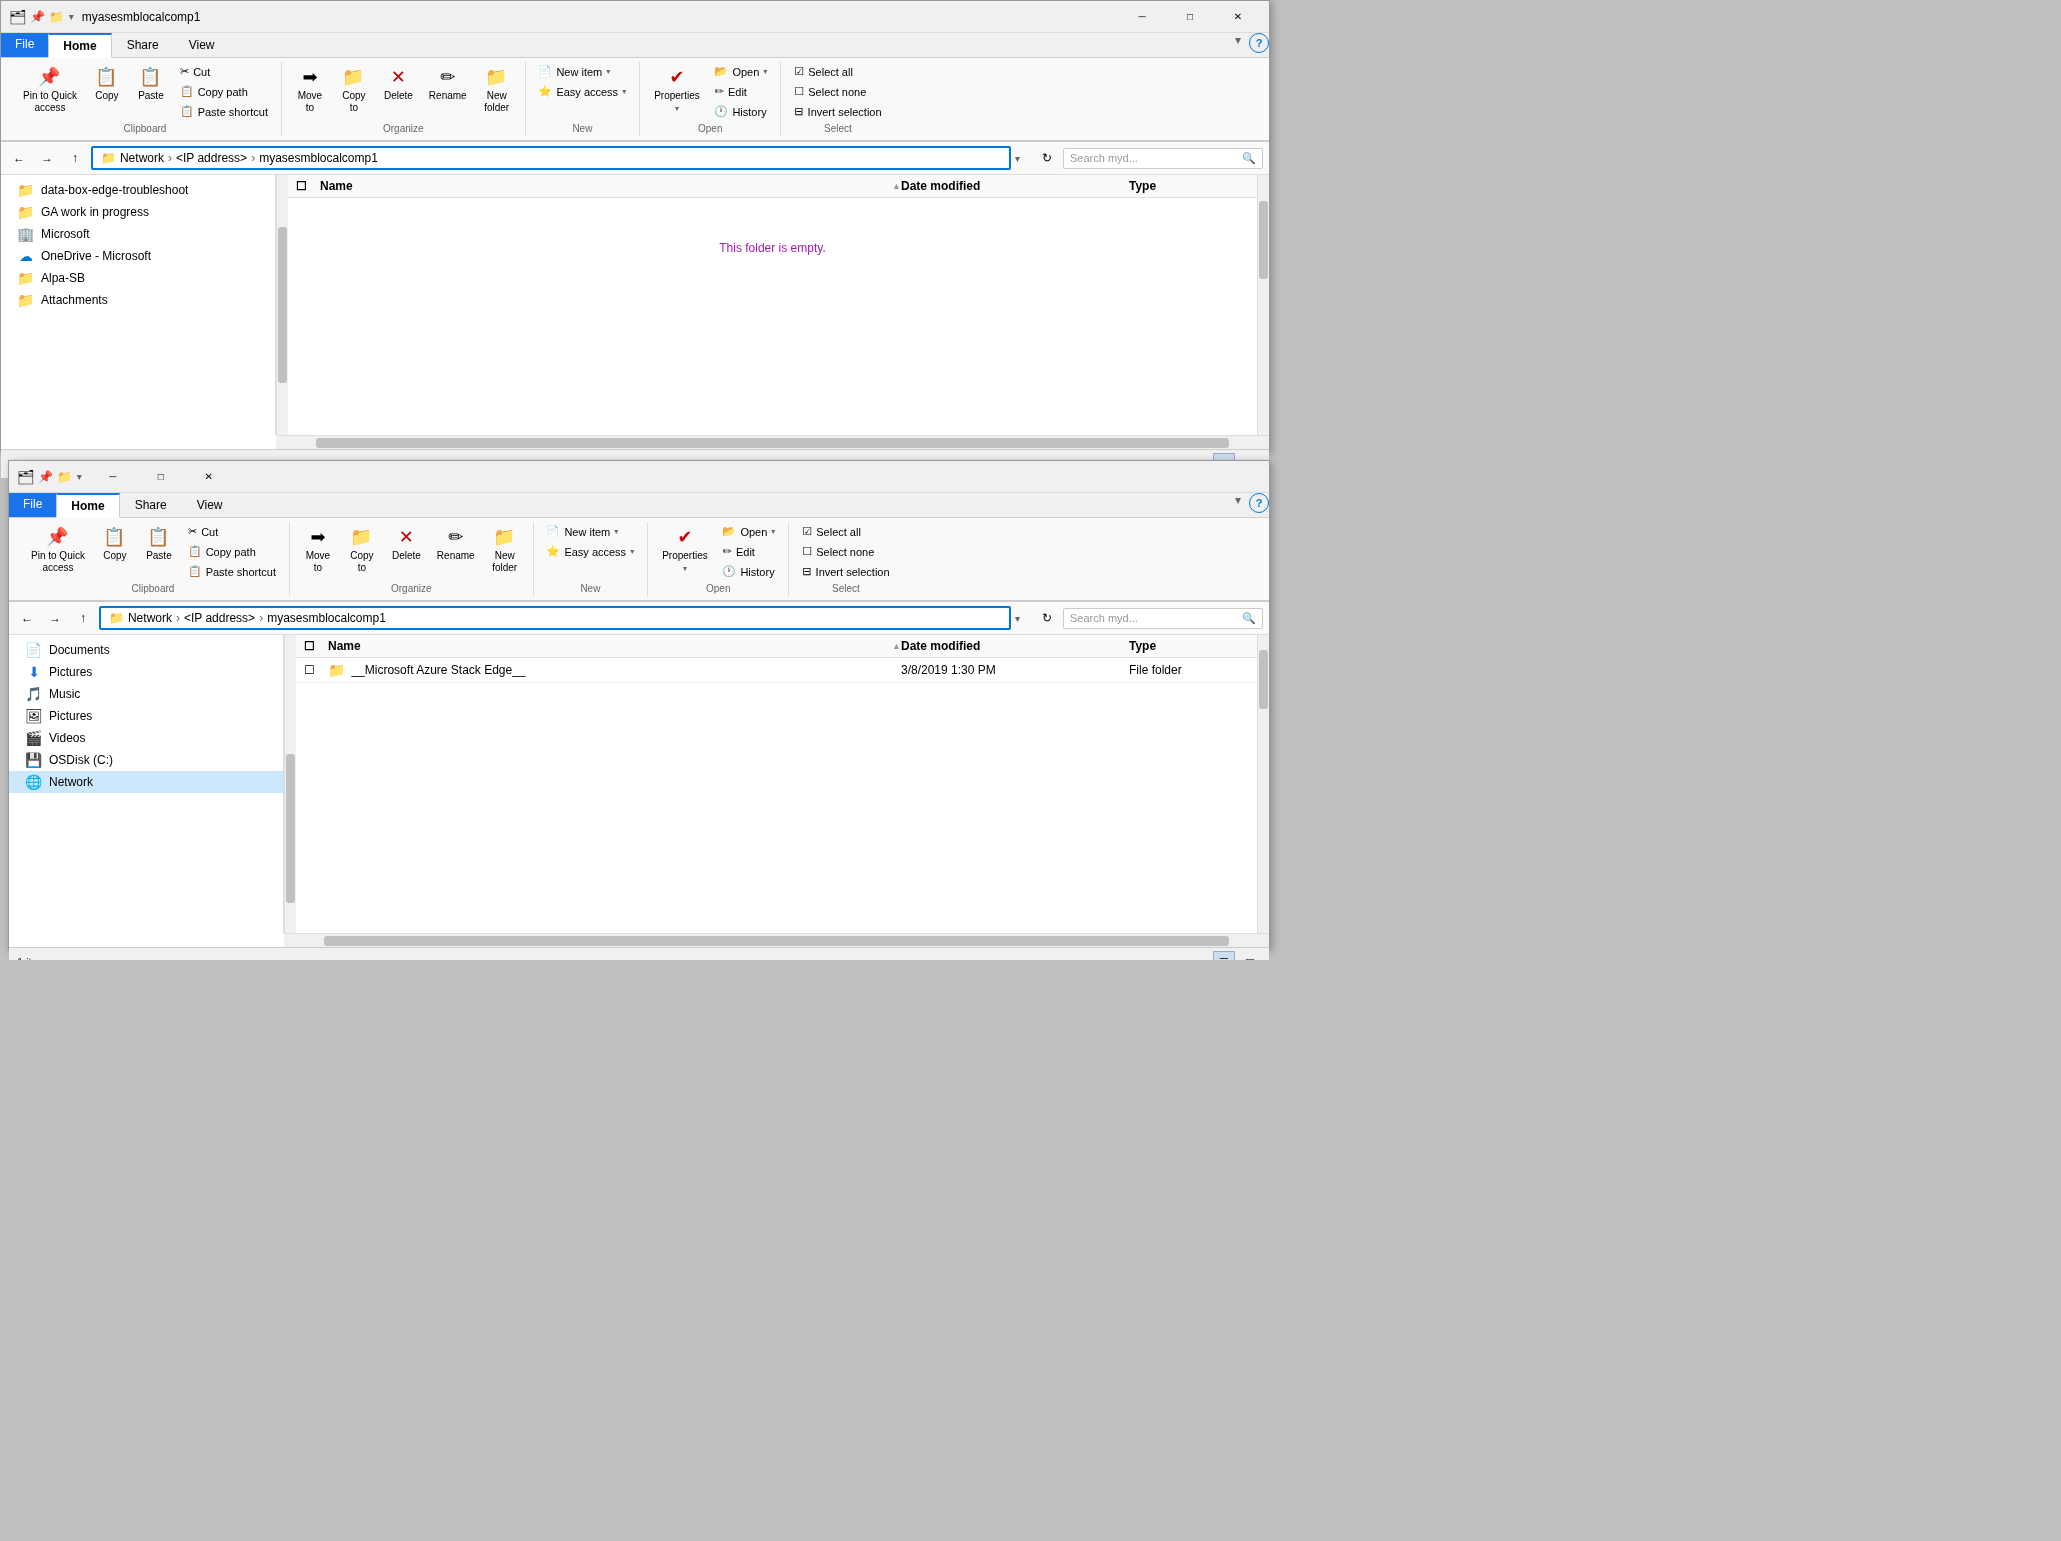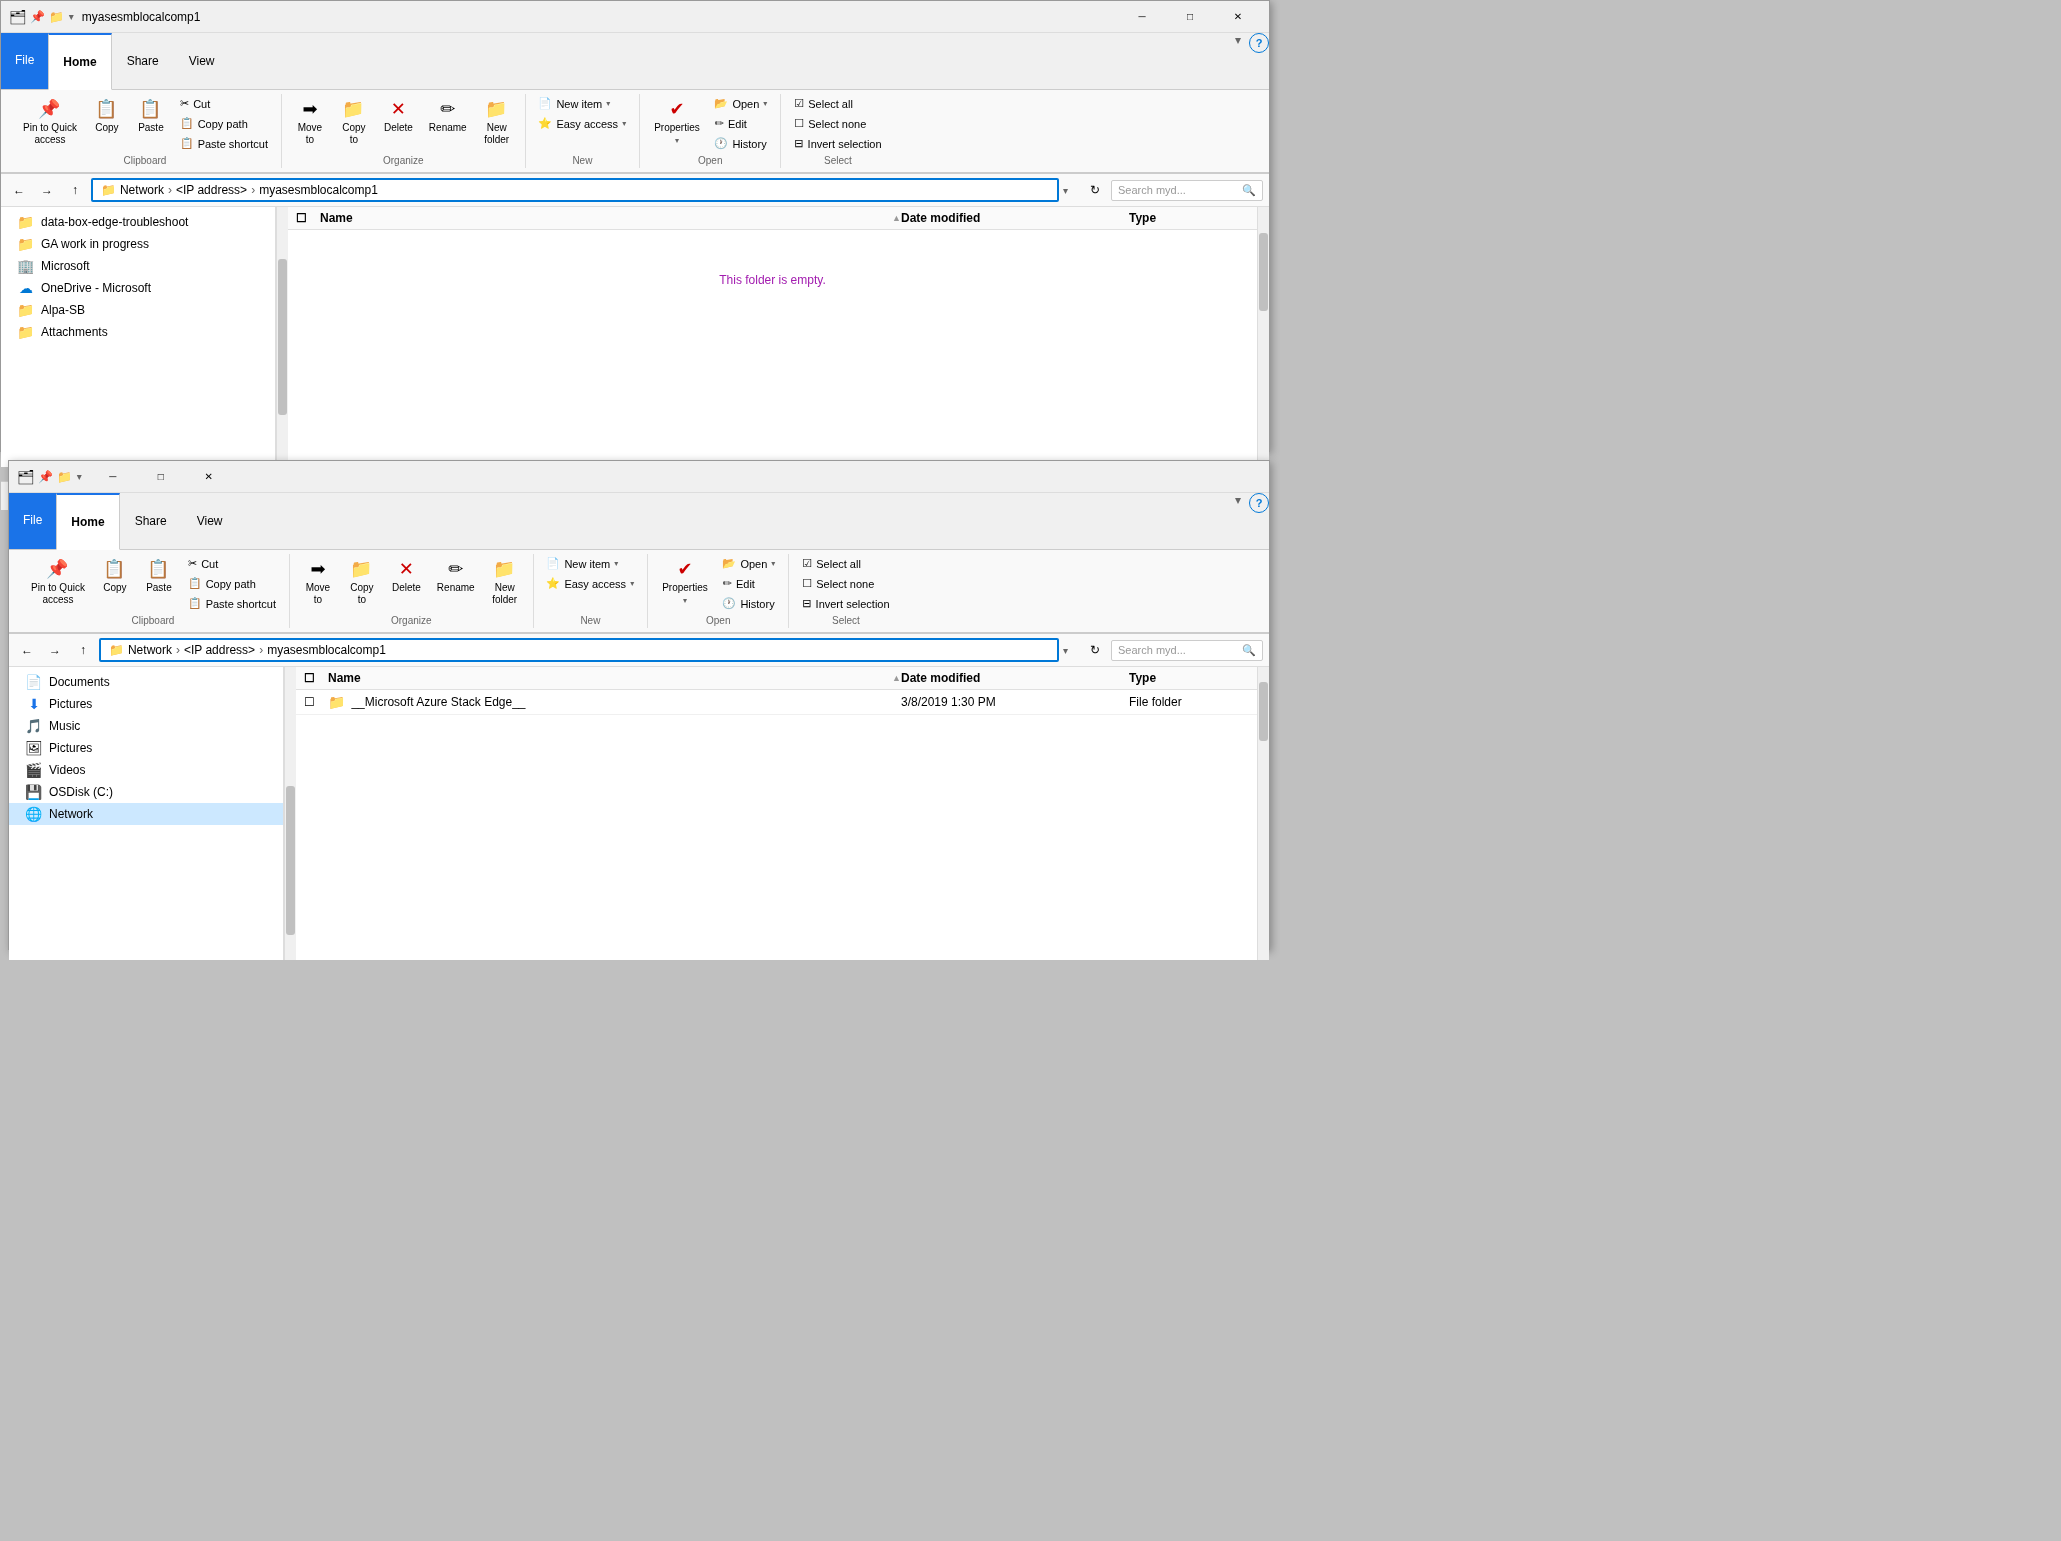--- a/index.html
+++ b/index.html
@@ -62,21 +62,21 @@
       cursor: pointer; font-size: 10px;
     }
 
     
     .ribbon-tabs {
       display: flex;
       background: #f0f0f0;
       border-bottom: 1px solid #ccc;
     }
     .ribbon-tab {
-      padding: 20px 14px;
+      padding: 4px 14px;
       font-size: 12px;
       cursor: pointer;
       border: 1px solid transparent;
     }
     .ribbon-tab.active {
       background: #fff;
       border-top: 2px solid #1a73e8;
       border-left: 1px solid #ccc;
       border-right: 1px solid #ccc;
       border-bottom: 1px solid #fff;
@@ -182,21 +182,21 @@
     .address-path .crumb { color: #000; }
     .address-path .sep { color: #666; }
     .address-path .active-crumb { color: #000; font-weight: 500; }
     .address-refresh {
       width: 24px; height: 24px;
       display: flex; align-items: center; justify-content: center;
       cursor: pointer; border: 1px solid transparent; border-radius: 2px;
       font-size: 12px;
     }
     .search-box {
-      width: 152px;
+      width: 200px;
       border: 1px solid #ccc;
       border-radius: 2px;
       padding: 3px 6px;
       font-size: 11px;
       display: flex; align-items: center; gap: 4px;
       background: #fff;
     }
 
     
     .content-area {

